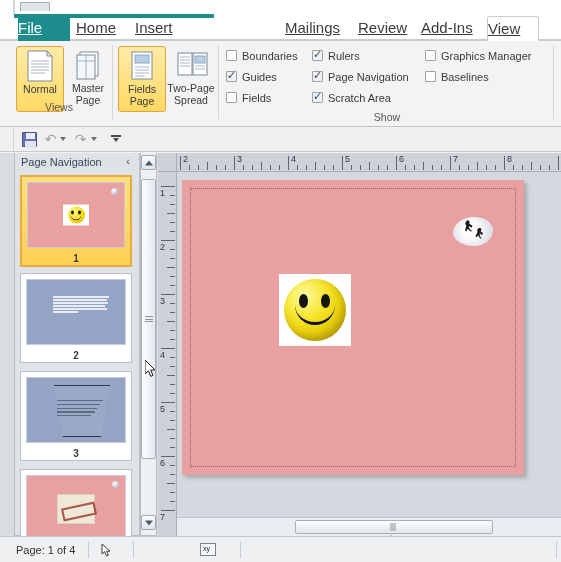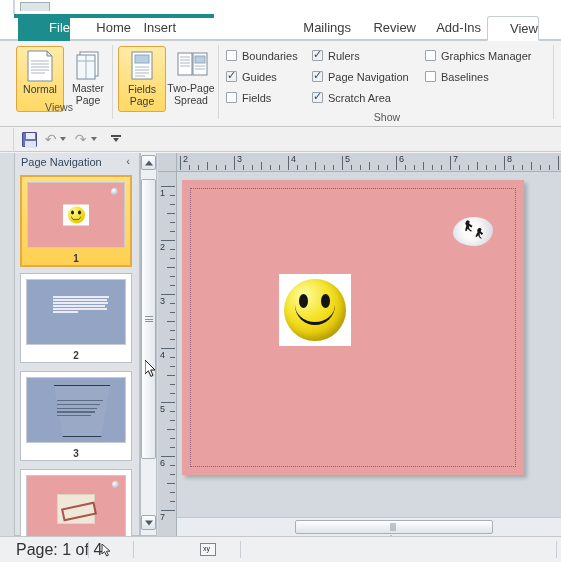--- a/index.html
+++ b/index.html
@@ -42,23 +42,24 @@
   .tabrow .tealbar {
     position: absolute; left: 14px; top: 0px; width: 200px; height: 4px;
     background: #1d8c8c;
   }
   .tabrow .underline {
     position: absolute; left: 0; top: 25px; width: 561px; height: 2px;
     background: #c3cdd2;
   }
   .tab {
     position: absolute; top: 2px; height: 25px;
-    line-height: 24px; text-align: right;
-    font-size: 13px; color: #3c3c3c;
+    line-height: 24px; text-align: left;
+    font-size: 15px; color: #3c3c3c;
     white-space: nowrap;
+    text-decoration: underline;
   }
   .tab.file {
     background: #1d8c8c; color: #ffffff;
     border-radius: 3px 3px 0 0;
   }
   .tab.active {
     background: #ffffff;
     border: 1px solid #c3cdd2; border-bottom: 1px solid #ffffff;
     border-radius: 3px 3px 0 0;
     z-index: 5;
@@ -369,21 +370,21 @@
     position: absolute; width: 12px; height: 18px; pointer-events: none;
   }
 
   
   .statusbar {
     position: absolute; left: 0; top: 536px; width: 561px; height: 26px;
     background: #eef0f2; border-top: 1px solid #c2c8ce;
   }
   .statusbar .cell {
     position: absolute; top: 4px; height: 18px; line-height: 18px;
-    font-size: 16px; color: #333;
+    font-size: 11px; color: #333;
   }
   .sb-div { position: absolute; top: 4px; width: 1px; height: 17px; background: #c9ced4; }
   .pagecursor-ico { position: absolute; left: 101px; top: 7px; width: 12px; height: 13px; }
   .kbd-ico {
     position: absolute; left: 200px; top: 6px; width: 16px; height: 13px;
     background: #f6f7f8; border: 1px solid #7b838b;
   }
   .kbd-ico::after {
     content: "xy"; position: absolute; left: 2px; top: -2px;
     font-size: 7px; line-height: 13px; color: #1a1a1a;
@@ -404,21 +405,21 @@
       <span class="mini-lbl"></span>
     </div>
   </div>
 
   <div class="tabrow">
     <div class="tealbar"></div>
     <div class="underline"></div>
 
     <div class="tab file" style="left:18px;width:52px;"><span>File</span></div>
     <div class="tab" style="left:76px;width:55px;"><span>Home</span></div>
-    <div class="tab" style="left:121px;width:55px;"><span>Insert</span></div>
+    <div class="tab" style="left:135px;width:55px;"><span>Insert</span></div>
     <div class="tab" style="left:285px;width:66px;"><span>Mailings</span></div>
     <div class="tab" style="left:358px;width:58px;"><span>Review</span></div>
     <div class="tab" style="left:421px;width:60px;"><span>Add-Ins</span></div>
     <div class="tab active" style="left:487px;width:52px;"><span>View</span></div>
   </div>
 
   <div class="ribbon">
     <div class="ribbon-inner">
 
       <div class="bigbtn sel" style="left:16px;top:5px;">

